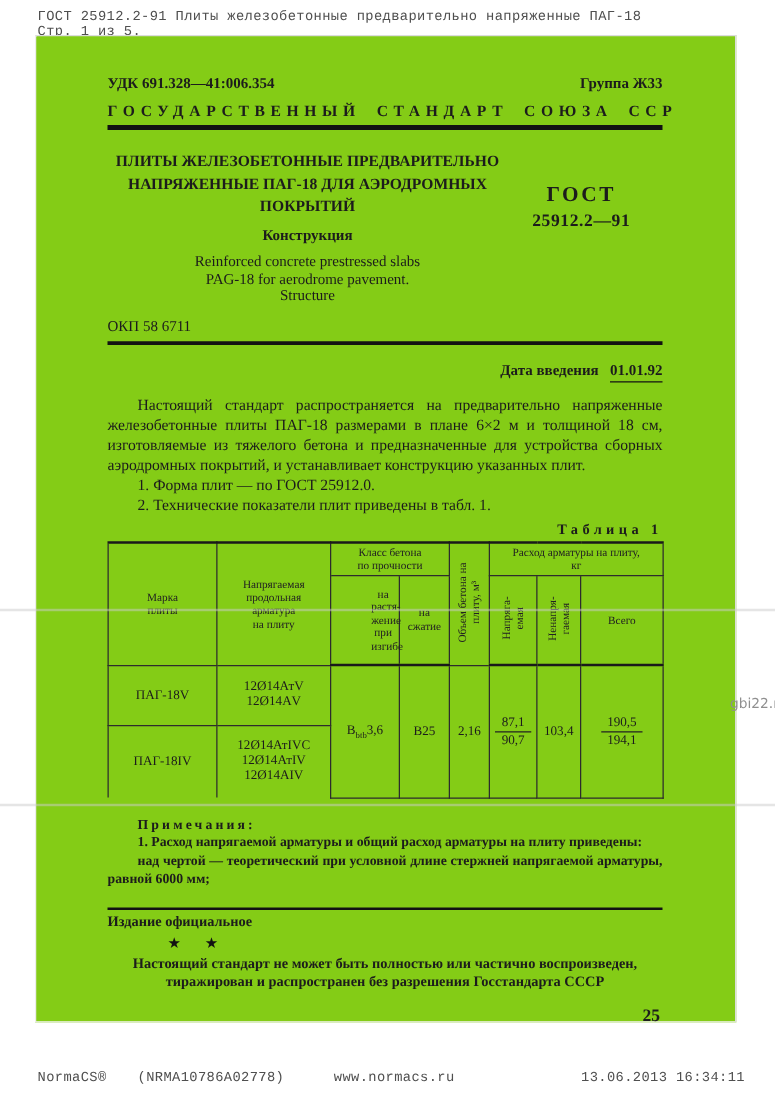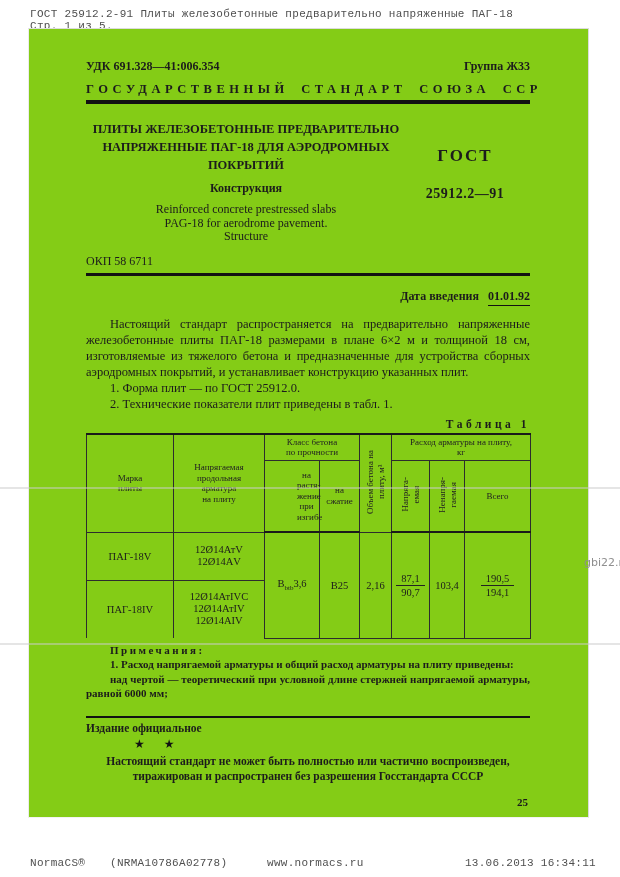--- a/index.html
+++ b/index.html
@@ -20,21 +20,21 @@
   .rule-mid { height:3px; background:#121212; margin-top:4px; }
   .rule-thin { height:2.5px; background:#121212; margin-top:16px; }
 
   .title-section { display:flex; margin-top:16px;justify-content:center; }
   .title-left { width:308px; margin-left:6px; text-align:center; }
   .title-main { font-weight:bold; font-size:12.5px; line-height:18px; white-space:pre-line; }
   .title-sub { font-weight:bold; font-size:12px; margin-top:7px; }
   .title-en { font-size:12px; line-height:13.5px; margin-top:7px; white-space:pre-line; }
   .title-right { flex:1; text-align:center; margin-top:26px; }
   .gost-label { font-weight:bold; font-size:17px; letter-spacing:2px; }
-  .gost-num { font-weight:bold; font-size:14px; margin-top:20px; letter-spacing:0.5px; }
+  .gost-num { font-weight:bold; font-size:14px; margin-top:4px; letter-spacing:0.5px; }
 
   .okp { font-size:12px; margin-top:10px; }
 
   .date-row { text-align:right; font-weight:bold; font-size:12px; margin-top:13px; }
   .date-value { display:inline-block; border-bottom:1.5px solid #121212; padding-bottom:1px; margin-left:6px; }
 
   .body-par { font-size:12.5px; line-height:16px; text-align:justify; text-indent:24px; margin-top:10px; }
   .body-li { font-size:12.5px; line-height:16px; text-indent:24px; }
 
   .table-label { text-align:right; font-weight:bold; font-size:11.5px; letter-spacing:3.5px; margin-top:6px; }
@@ -47,28 +47,28 @@
   .spec td { font-size:10.5px; }
   .spec tbody tr:last-child td { border-bottom:none; }
   .cell-left { text-align:left; padding-left:7px; }
   .pre { white-space:pre-line; }
   .rebar-cell { font-size:10px; line-height:12px; text-align:left; padding-left:6px; }
   .vert { display:inline-block; writing-mode:vertical-rl; transform:rotate(180deg); white-space:pre-line; line-height:10.5px; max-height:86px; }
   .frac .num { display:inline-block; border-bottom:1.2px solid #222; padding:0 5px 1px; }
   .frac .den { display:block; padding-top:1px; }
   sub.cls { font-size:7px; }
 
-  .notes { margin-top:5px; font-weight:bold; }
+  .notes { margin-top:15px; font-weight:bold; }
   .notes-heading { font-size:11px; letter-spacing:2.5px; text-indent:24px; }
   .note-par { font-size:11px; line-height:14px; text-align:justify; text-indent:24px; margin-top:1px; }
 
   .edition { font-weight:bold; font-size:11.5px; margin-top:4px; }
   .stars { font-size:12px; margin:3px 0 0 48px; word-spacing:16px; color:#121212; }
   .copyright { font-weight:bold; font-size:11.5px; line-height:15px; text-align:center; white-space:pre-line; margin-top:2px; }
-  .page-num { text-align:right; font-weight:bold; font-size:11px; margin-top:12px; padding-right:2px; }
+  .page-num { text-align:right; font-weight:bold; font-size:14px; margin-top:12px; padding-right:2px; }
 
   .watermark { position:absolute; top:556px; left:584px; font-family:"DejaVu Sans", sans-serif; font-size:11px; color:#8f8f8f; background:transparent; }
 
   .artifact { position:absolute; left:0; width:620px; height:2px; background:rgba(204,204,204,0.5); pointer-events:none; }
   #artifact-1 { top:487px; }
   #artifact-2 { top:643px; }
 
   .bottom-bar { position:absolute; top:857px; left:30px; width:566px; height:14px; }
   .bottom-bar span { position:absolute; top:0; }
   .fb-brand { left:0; }

